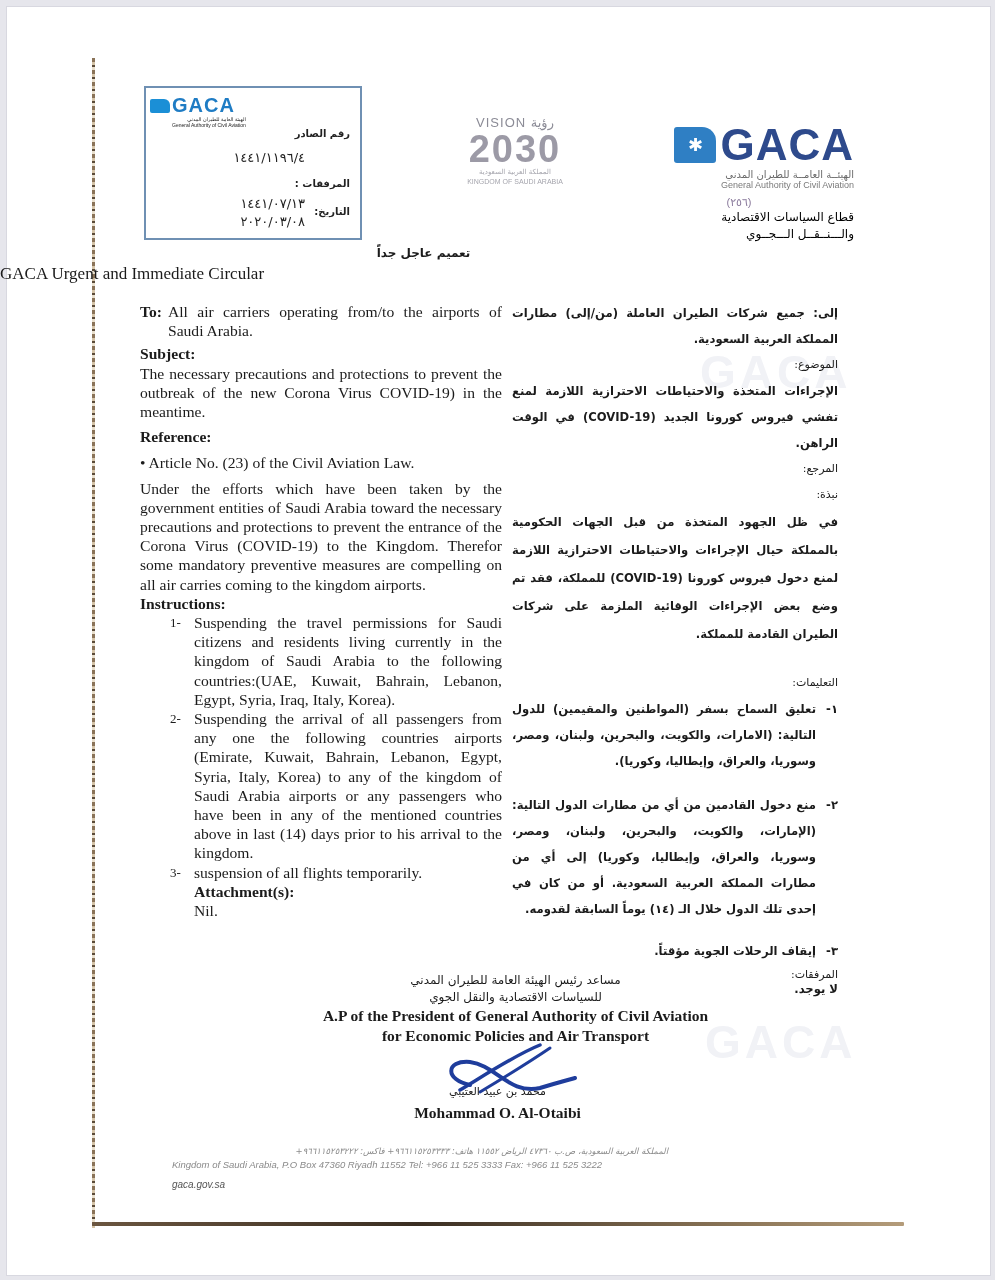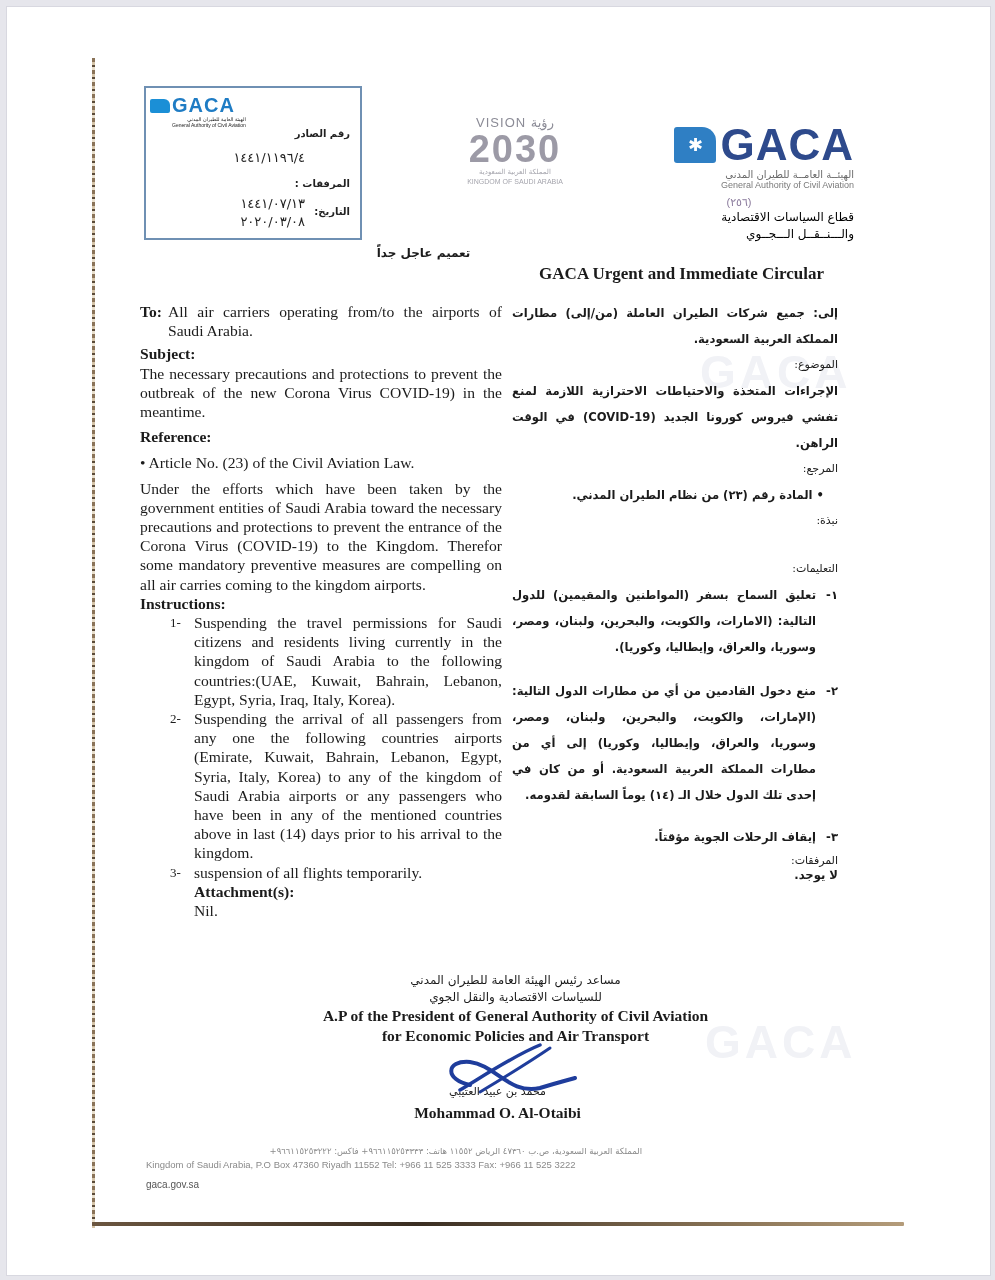--- a/index.html
+++ b/index.html
@@ -31,21 +31,21 @@
   .gaca { position: absolute; left: 664px; top: 125px; width: 190px; text-align: right; font-family: "Liberation Sans", sans-serif; }
   .gaca .row { display: flex; align-items: center; justify-content: flex-end; }
   .gaca .flag { width: 42px; height: 36px; background: #2f7fc4; border-radius: 3px 14px 3px 3px; margin-right: 4px; display: flex; align-items: center; justify-content: center; color: #fff; font-size: 18px; }
   .gaca .word { font-size: 44px; font-weight: bold; color: #2e4a8c; letter-spacing: 1px; line-height: 40px; }
   .gaca .ar { font-family: "DejaVu Sans", sans-serif; font-size: 10px; color: #6a6a6a; direction: rtl; margin-top: 4px; }
   .gaca .en { font-size: 9px; color: #7a7a7a; }
   .gaca .code { font-size: 11px; color: #8a7a9c; text-align: center; margin-top: 6px; padding-right: 40px; }
   .gaca .sector { font-family: "DejaVu Sans", sans-serif; font-size: 12px; color: #000000; direction: rtl; line-height: 17px; }
 
   .title-ar { position: absolute; left: 0; width: 847px; top: 246px; text-align: center; font-family: "DejaVu Sans", sans-serif; font-size: 12px; font-weight: bold; direction: rtl; }
-  .title-en { position: absolute; left: 0; width: 824px; top: 264px; text-align: right; font-size: 17px; font-weight: bold; }
+  .title-en { position: absolute; left: 0; width: 824px; top: 264px; text-align: left; font-size: 17px; font-weight: normal; }
 
   
   .en-col { position: absolute; left: 140px; top: 302px; width: 362px; font-size: 15.6px; line-height: 19.2px; }
   .en-col .p { text-align: justify; }
   .en-col .h { font-weight: bold; }
   .en-col ol { list-style: none; }
   .en-col li { display: flex; }
   .en-col li .num { width: 54px; padding-left: 30px; flex: none; font-size: 13px; }
   .en-col li .txt { flex: 1; text-align: justify; }
 
@@ -57,21 +57,21 @@
 
   .wm { position: absolute; font-family: "Liberation Sans", sans-serif; font-weight: bold; color: #f1f2f6; font-size: 46px; letter-spacing: 4px; }
 
   .sign { position: absolute; left: 0; width: 995px; top: 972px; text-align: center; padding-left: 36px; }
   .sign .ar { font-family: "DejaVu Sans", sans-serif; font-size: 12px; direction: rtl; line-height: 17px; }
   .sign .en { font-size: 15.5px; font-weight: bold; line-height: 20px; }
   .sig-svg { position: absolute; left: 440px; top: 1040px; }
   .sign-name-ar { position: absolute; left: 0; width: 995px; top: 1085px; text-align: center; font-family: "DejaVu Sans", sans-serif; font-size: 11px; direction: rtl; }
   .sign-name-en { position: absolute; left: 0; width: 995px; top: 1104px; text-align: center; font-size: 15.5px; font-weight: bold; }
 
-  .footer { position: absolute; left: 146px; top: 1144px; font-family: "Liberation Sans", sans-serif; font-size: 9.5px; color: #8a8a8a; line-height: 14px; }
+  .footer { position: absolute; left: 172px; top: 1144px; font-family: "Liberation Sans", sans-serif; font-size: 9.5px; color: #8a8a8a; line-height: 14px; font-style: italic; }
   .footer .far { direction: rtl; text-align: right; width: 496px; font-family: "DejaVu Sans", sans-serif; font-size: 8.5px; }
   .footer .web { color: #555; font-size: 10px; margin-top: 6px; }
 </style>
 </head>
 <body>
 
 <div class="sheet"></div>
 <div class="frame-left"></div>
 <div class="frame-bottom"></div>
 
@@ -144,22 +144,22 @@
   </ol>
   <div class="h" style="padding-left:54px;">Attachment(s):</div>
   <div style="padding-left:54px;">Nil.</div>
 </div>
 
 <div class="ar-col">
   <div>إلى: جميع شركات الطيران العاملة (من/إلى) مطارات المملكة العربية السعودية.</div>
   <div class="hd">الموضوع:</div>
   <div>الإجراءات المتخذة والاحتياطات الاحترازية اللازمة لمنع تفشي فيروس كورونا الجديد (COVID-19) في الوقت الراهن.</div>
   <div class="hd">المرجع:</div>
-  <div style="padding-right:14px;">• المادة رقم (٢٣) من نظام الطيران المدني.</div>
   <div class="hd">نبذة:</div>
+  <div style="line-height:28px;">في ظل الجهود المتخذة من قبل الجهات الحكومية بالمملكة حيال الإجراءات والاحتياطات الاحترازية اللازمة لمنع دخول فيروس كورونا (COVID-19) للمملكة، فقد تم وضع بعض الإجراءات الوقائية الملزمة على شركات الطيران القادمة للمملكة.</div>
   <div class="hd" style="margin-top:22px;">التعليمات:</div>
   <div class="item">
       <span class="num">١-</span>
       <span>تعليق السماح بسفر (المواطنين والمقيمين) للدول التالية: (الامارات، والكويت، والبحرين، ولبنان، ومصر، وسوريا، والعراق، وإيطاليا، وكوريا).</span>
     </div>
   <div class="item" style="margin-top:18px;">
       <span class="num">٢-</span>
       <span>منع دخول القادمين من أي من مطارات الدول التالية: (الإمارات، والكويت، والبحرين، ولبنان، ومصر، وسوريا، والعراق، وإيطاليا، وكوريا) إلى أي من مطارات المملكة العربية السعودية. أو من كان في إحدى تلك الدول خلال الـ (١٤) يوماً السابقة لقدومه.</span>
     </div>
   <div class="item" style="margin-top:16px;">

